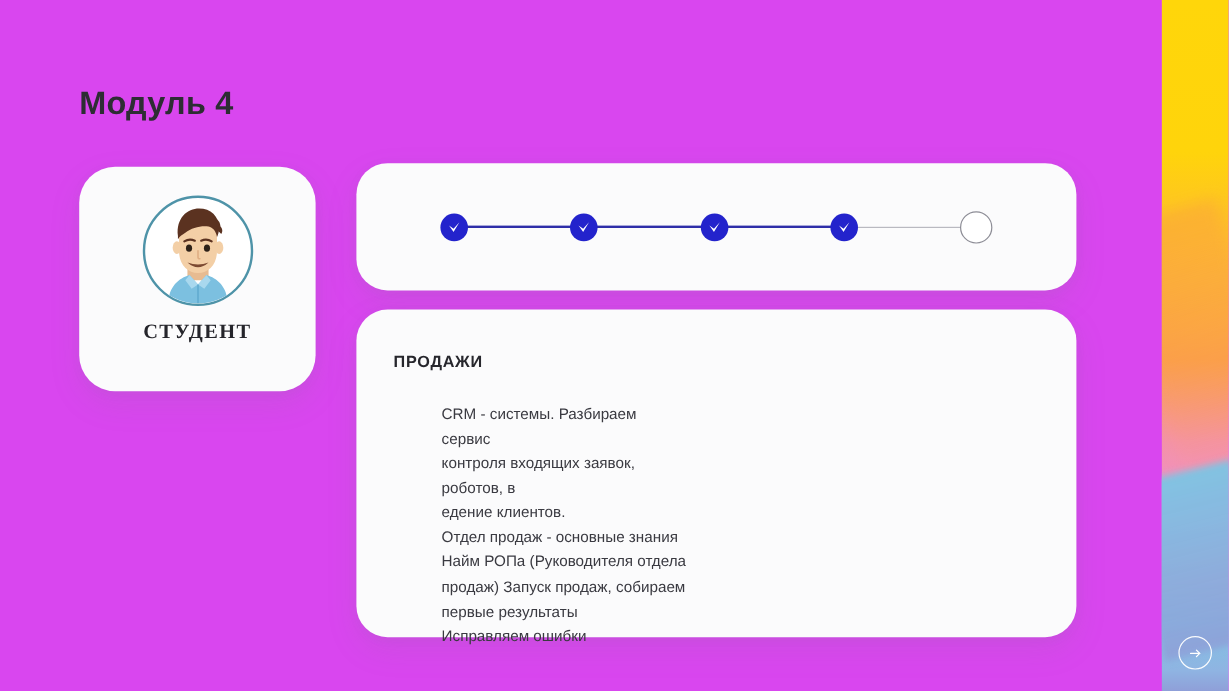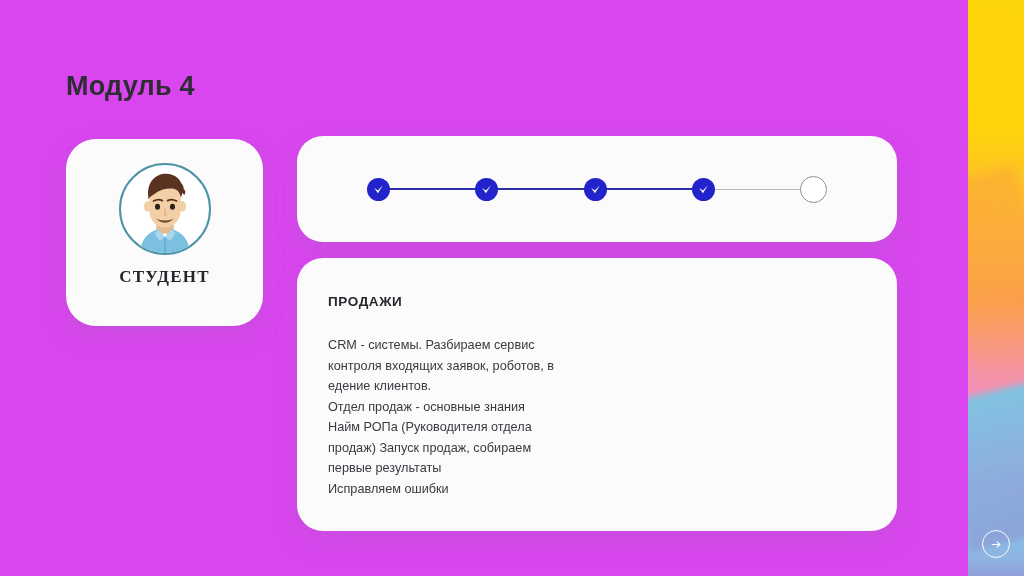--- a/index.html
+++ b/index.html
@@ -147,20 +147,21 @@
     font-weight: bold;
     letter-spacing: 0.6px;
     color: #27272d;
     margin: 0 0 26px 0;
   }
   .col-body {
     font-size: 12.7px;
     line-height: 1.62;
     color: #3a3a41;
     white-space: pre-line;
+    margin-left: 40px;
   }
 
   
   #gradient-strip {
     position: absolute;
     right: 0;
     top: 0;
     width: 56px;
     height: 576px;
     overflow: hidden;

